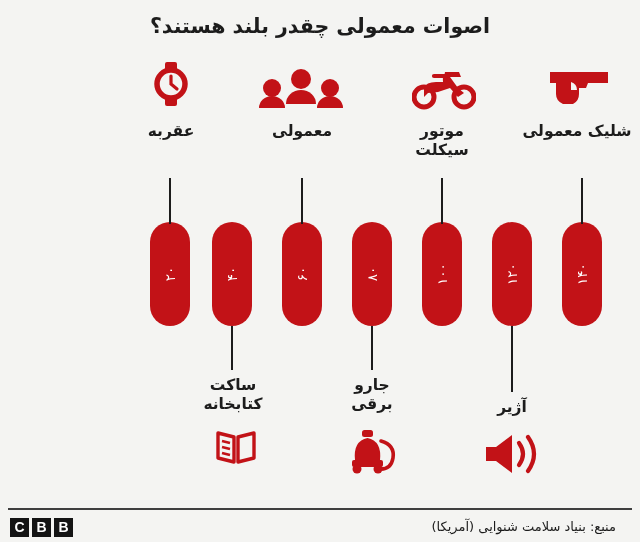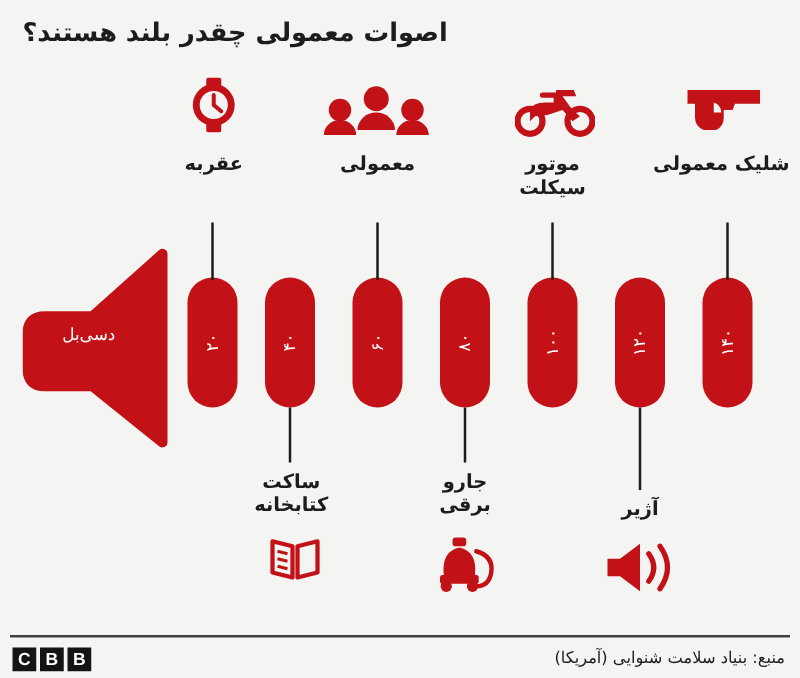--- a/index.html
+++ b/index.html
@@ -20,21 +20,21 @@
     width: 640px;
     height: 542px;
   }
 
   
   .title {
     position: absolute;
     top: 14px;
     right: 18px;
     left: 18px;
-    text-align: left;
+    text-align: center;
     direction: rtl;
     font-size: 20.5px;
     font-weight: bold;
     color: #1c1c1c;
     letter-spacing: 0;
     line-height: 1.2;
   }
 
   
   .speaker {
@@ -125,40 +125,34 @@
     background: #141414;
     color: #ffffff;
     font-family: "Liberation Sans", sans-serif;
     font-weight: bold;
     font-size: 14px;
     line-height: 19px;
     text-align: center;
   }
   .source {
     position: absolute;
-    right: 12px;
+    right: 24px;
     top: 519px;
     direction: rtl;
     font-size: 13px;
     color: #1c1c1c;
   }
 </style>
 </head>
 <body>
 
 <div class="stage">
 
   <div class="title">اصوات معمولی چقدر بلند هستند؟</div>
 
-  <div class="speaker">
-    <svg class="cone" viewBox="0 0 122 163">
-      <path d="M 112 6 L 112 157 L 56 112 L 18 112 Q 4 112 4 98 L 4 70 Q 4 56 18 56 L 56 56 Z" fill="#c21217" stroke="#c21217" stroke-width="8" stroke-linejoin="round"></path>
-    </svg>
-    <div class="db-label">دسی‌بل</div>
-  </div>
 
   <div class="bar" style="left:150px; top:222px; width:40px; height:104px;">
     <span class="val">۲۰</span>
   </div>
   <div class="leader" style="left:169px; top:178px; height:46px;"></div>
   <svg class="icon" style="left:152px; top:62px; width:38px; height:44px;" viewBox="0 0 38 44">
     <rect x="13" y="0" width="12" height="10" rx="2" fill="#c21217"></rect>
     <rect x="13" y="34" width="12" height="10" rx="2" fill="#c21217"></rect>
     <circle cx="19" cy="22" r="14" fill="none" stroke="#c21217" stroke-width="5.5"></circle>
     <path d="M19 14 L19 22 L25 27" fill="none" stroke="#c21217" stroke-width="3.2" stroke-linecap="round"></path>

